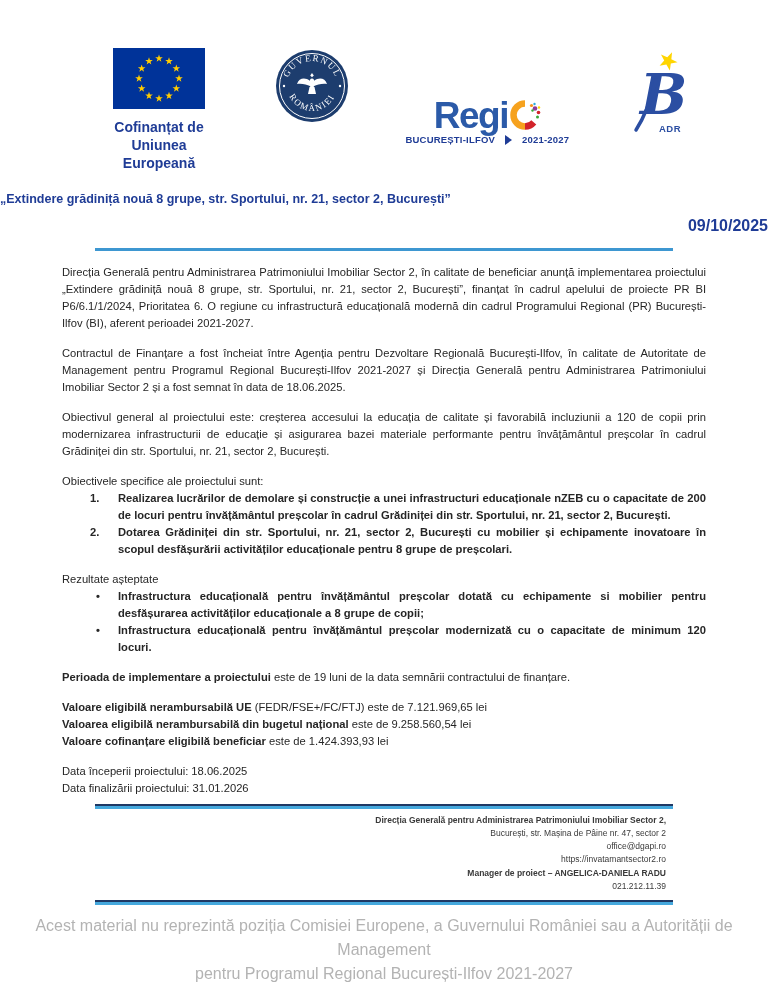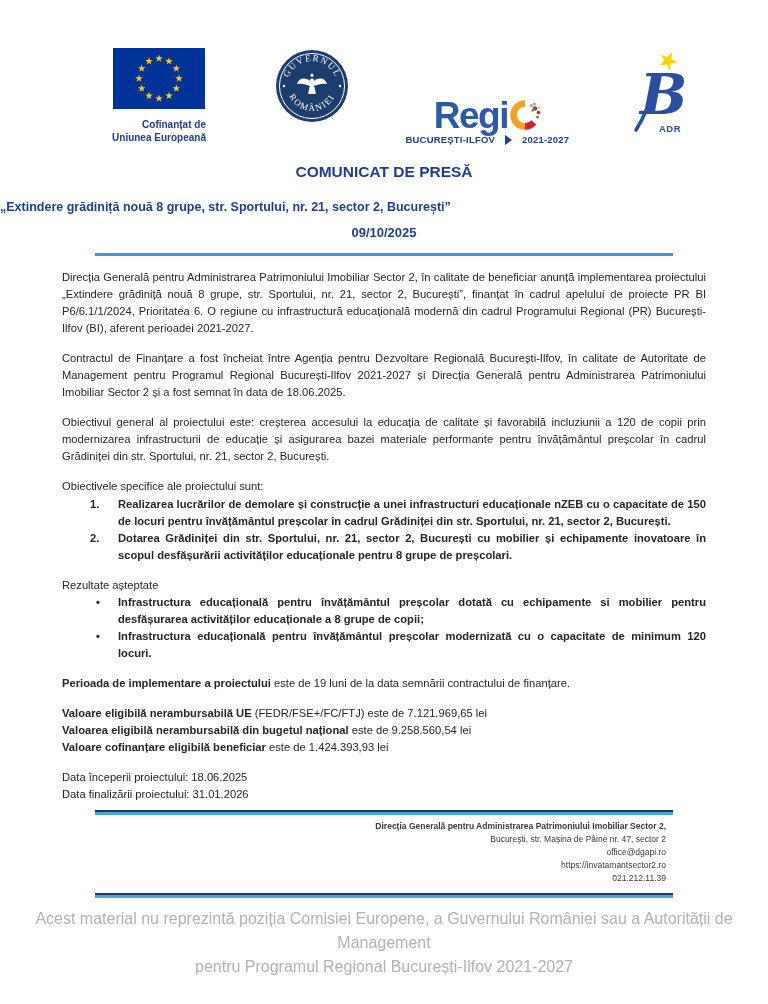--- a/index.html
+++ b/index.html
@@ -4,34 +4,34 @@
 <style>
   html,body { margin:0; padding:0; background:#ffffff; }
   .page {
     position:relative; width:768px; height:1004px; background:#ffffff;
     font-family:"Liberation Sans", sans-serif; overflow:hidden;
   }
 
   
   .logos { display:flex; align-items:flex-start; justify-content:space-between; margin:48px 76px 0 100px; }
   .eu-block { display:flex; flex-direction:column; align-items:center; width:118px; }
-  .eu-caption { margin-top:9px; text-align:right; font-weight:bold; font-size:10px; line-height:1.3; color:#1F3C96; }
+  .eu-caption { margin-top:9px; text-align:center; font-weight:bold; font-size:14px; line-height:1.3; color:#1F3C96; }
   .gov-block { margin-top:1px; }
   .regio-block { display:flex; flex-direction:column; align-items:center; margin-top:6px; }
   .regio-word { display:flex; align-items:flex-end; }
   .regio-text { font-size:37px; font-weight:bold; color:#2B5AA8; letter-spacing:-1.5px; line-height:0.82;margin-top:47px; }
   .regio-sub { display:flex; align-items:center; gap:10px; margin-top:3px; }
   .regio-region, .regio-period { font-size:9.5px; font-weight:bold; color:#1F3C96; letter-spacing:0.2px; }
   .regio-flag { width:0; height:0; border-top:5px solid transparent; border-bottom:5px solid transparent; border-left:7px solid #1F3C96; }
   .adr-block { margin-top:2px; }
 
   
   .press-title { margin-top:18px; text-align:center; color:#1F3C96; font-weight:bold; font-size:15.5px; }
   .press-subtitle { margin-top:19px; text-align:left; color:#1F3C96; font-weight:bold; font-size:12.5px; }
-  .press-date { margin-top:11px; text-align:center; color:#1F3C96; font-weight:bold; font-size:13px; }
+  .press-date { margin-top:11px; text-align:right; color:#1F3C96; font-weight:bold; font-size:16px; }
   .rule-light { margin:13px 95px 0; border-top:3px solid #3E97D1; }
 
   
   .doc-body { margin:13px 62px 0; color:#262626; font-size:11.2px; line-height:1.52; text-align:justify; }
   .doc-body p { margin:0 0 13px; }
   .b { font-weight:bold; }
   .obj-heading, .res-heading { font-weight:normal; margin:0; }
   .obj-item { display:flex; font-weight:bold; }
   .obj-num { flex:none; width:28px; padding-left:28px; }
   .obj-text { flex:1; text-align:justify; }
@@ -132,34 +132,33 @@
     <div class="adr-block">
       <svg width="66" height="86" viewBox="0 0 66 86">
         <use href="#eu-star" transform="translate(42,11) rotate(25) scale(2.4)" fill="#FFD500"></use>
         <text x="14" y="64" font-size="56" font-style="italic" font-weight="bold" font-family="'DejaVu Serif',serif" fill="#2B4EA2">B</text>
         <path d="M30,30 C25,50 19,66 10,80" stroke="#2B4EA2" stroke-width="3.5" fill="none" stroke-linecap="round"></path>
         <text x="33" y="82" font-size="9.5" font-weight="bold" font-family="'Liberation Sans',sans-serif" fill="#2B4EA2" letter-spacing="0.5">ADR</text>
       </svg>
     </div>
   </div>
 
-  <div class="press-title">COMUNICAT DE PRESĂ</div>
   <div class="press-subtitle">„Extindere grădiniță nouă 8 grupe, str. Sportului, nr. 21, sector 2, București”</div>
   <div class="press-date">09/10/2025</div>
   <div class="rule-light"></div>
 
   <div class="doc-body">
     <p>Direcția Generală pentru Administrarea Patrimoniului Imobiliar Sector 2, în calitate de beneficiar anunță implementarea proiectului „Extindere grădiniță nouă 8 grupe, str. Sportului, nr. 21, sector 2, București”, finanțat în cadrul apelului de proiecte PR BI P6/6.1/1/2024, Prioritatea 6. O regiune cu infrastructură educațională modernă din cadrul Programului Regional (PR) București-Ilfov (BI), aferent perioadei 2021-2027.</p>
     <p>Contractul de Finanțare a fost încheiat între Agenția pentru Dezvoltare Regională București-Ilfov, în calitate de Autoritate de Management pentru Programul Regional București-Ilfov 2021-2027 și Direcția Generală pentru Administrarea Patrimoniului Imobiliar Sector 2 și a fost semnat în data de 18.06.2025.</p>
     <p>Obiectivul general al proiectului este: creșterea accesului la educația de calitate și favorabilă incluziunii a 120 de copii prin modernizarea infrastructurii de educație și asigurarea bazei materiale performante pentru învățământul preșcolar în cadrul Grădiniței din str. Sportului, nr. 21, sector 2, București.</p>
 
     <div class="obj-heading">Obiectivele specifice ale proiectului sunt:</div>
     <div class="obj-item">
       <span class="obj-num">1.</span>
-      <span class="obj-text">Realizarea lucrărilor de demolare și construcție a unei infrastructuri educaționale nZEB cu o capacitate de 150 de locuri pentru învățământul preșcolar în cadrul Grădiniței din str. Sportului, nr. 21, sector 2, București.</span>
+      <span class="obj-text">Realizarea lucrărilor de demolare și construcție a unei infrastructuri educaționale nZEB cu o capacitate de 200 de locuri pentru învățământul preșcolar în cadrul Grădiniței din str. Sportului, nr. 21, sector 2, București.</span>
     </div>
     <div class="obj-item">
       <span class="obj-num">2.</span>
       <span class="obj-text">Dotarea Grădiniței din str. Sportului, nr. 21, sector 2, București cu mobilier și echipamente inovatoare în scopul desfășurării activităților educaționale pentru 8 grupe de preșcolari.</span>
     </div>
 
     <div class="gap"></div>
     <div class="res-heading">Rezultate așteptate</div>
     <div class="res-item">
       <span class="res-bullet">•</span>
@@ -193,20 +192,21 @@
     </div>
   </div>
 
   <div class="footer-rule"></div>
 
   <div class="contact">
     <div class="b">Direcția Generală pentru Administrarea Patrimoniului Imobiliar Sector 2,</div>
     <div>București, str. Mașina de Pâine nr. 47, sector 2</div>
     <div>office@dgapi.ro</div>
     <div>https://invatamantsector2.ro</div>
+    <div class="b">Manager de proiect – ANGELICA-DANIELA RADU</div>
     <div>021.212.11.39</div>
   </div>
 
   <div class="footer-rule"></div>
 
   <div class="disclaimer">
     <div>Acest material nu reprezintă poziția Comisiei Europene, a Guvernului României sau a Autorității de Management</div>
     <div>pentru Programul Regional București-Ilfov 2021-2027</div>
   </div>
 

